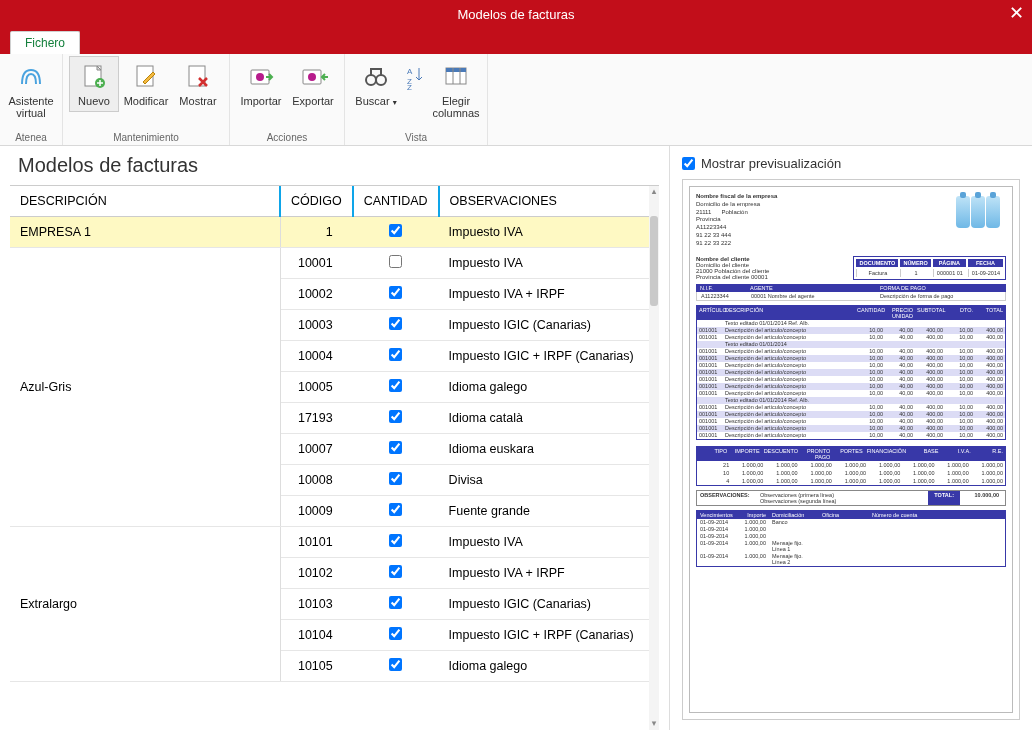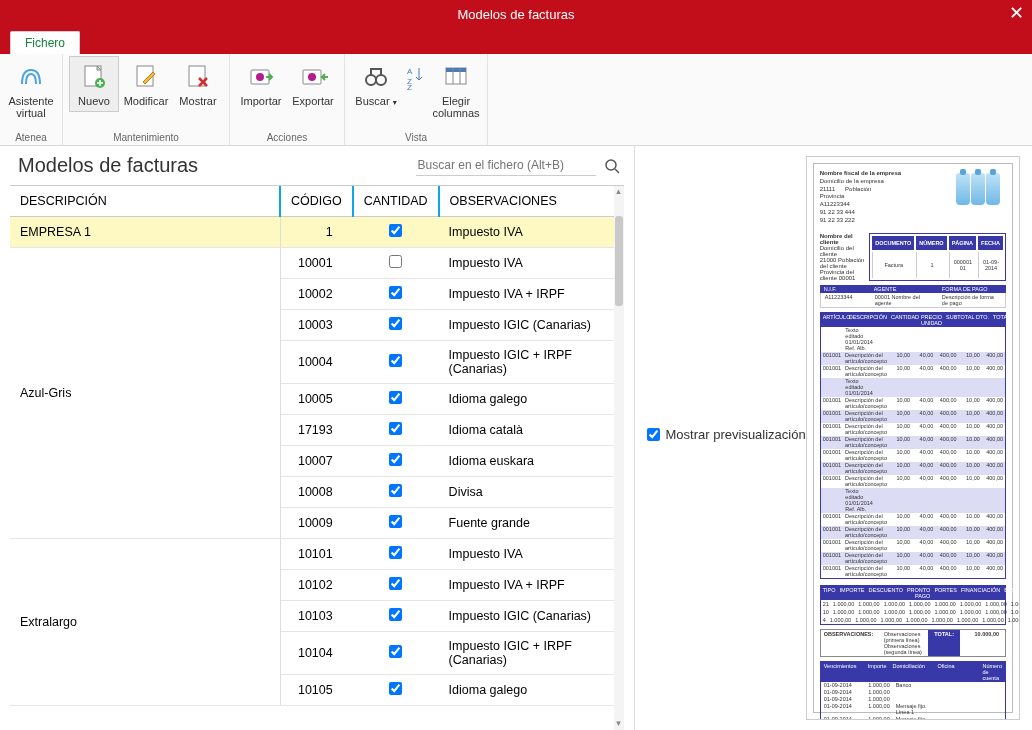--- a/index.html
+++ b/index.html
@@ -19,21 +19,21 @@
 .rbtns { display: flex; gap: 2px; }
 .rbtn { display: flex; flex-direction: column; align-items: center; justify-content: flex-start; width: 50px; padding: 4px 2px; font-size: 11px; color: #333; cursor: pointer; border: 1px solid transparent; }
 .rbtn.selected { background: #eee; border: 1px solid #ccc; }
 .rbtn .ricon { width: 32px; height: 32px; display:flex; align-items:center; justify-content:center; margin-bottom: 2px; }
 .rbtn .rlbl { text-align: center; line-height: 12px; }
 .rgrouplbl { font-size: 10px; color: #666; margin-top: auto; padding-bottom: 2px; text-align: center; }
 
 
 .main { display: flex; height: calc(730px - 28px - 26px - 92px); }
 .leftpane { width: 670px; border-right: 1px solid #ddd; display: flex; flex-direction: column; padding: 8px 0 0 0; }
-.rightpane { flex: 1; padding: 10px 12px; display: flex; flex-direction: row; }
+.rightpane { flex: 1; padding: 10px 12px; display: flex; flex-direction: column; }
 
 .leftheader { display: flex; align-items: center; justify-content: space-between; padding: 0 14px 8px 18px; }
 .leftheader h2 { font-size: 20px; font-weight: 400; color: #333; }
 .searchbox { display: flex; align-items: center; }
 .searchbox input { border: none; border-bottom: 1px solid #ccc; font-size: 12px; width: 180px; padding: 3px 2px; outline: none; color: #777; }
 .searchbox .sicon { margin-left: 8px; width: 16px; height: 16px; }
 
 .grid { flex: 1; overflow-y: auto; border-top: 1px solid #ccc; margin: 0 10px; position: relative; }
 .grid table { width: 100%; border-collapse: collapse; font-size: 12.5px; }
 .grid th { text-align: left; font-weight: 400; padding: 8px 10px; border-bottom: 1px solid #ccc; background: #fff; position: sticky; top: 0; }
@@ -232,29 +232,20 @@
     <div class="rgrouplbl">Vista</div>
   </div>
 
 </div>
 
 <div class="main">
 
   <div class="leftpane">
     <div class="leftheader">
       <h2>Modelos de facturas</h2>
-      <div class="searchbox">
-        <input type="text" placeholder="Buscar en el fichero (Alt+B)" style="">
-        <span class="sicon">
-          <svg width="16" height="16" viewBox="0 0 16 16">
-              <circle cx="7" cy="7" r="5" fill="none" stroke="#555" stroke-width="1.5"></circle>
-              <line x1="11" y1="11" x2="15" y2="15" stroke="#555" stroke-width="1.5"></line>
-            </svg>
-        </span>
-      </div>
     </div>
 
     <div class="grid">
       <table>
         <thead>
           <tr>
             <th>DESCRIPCIÓN</th>
             <th>CÓDIGO</th>
             <th>CANTIDAD</th>
             <th>OBSERVACIONES</th>

